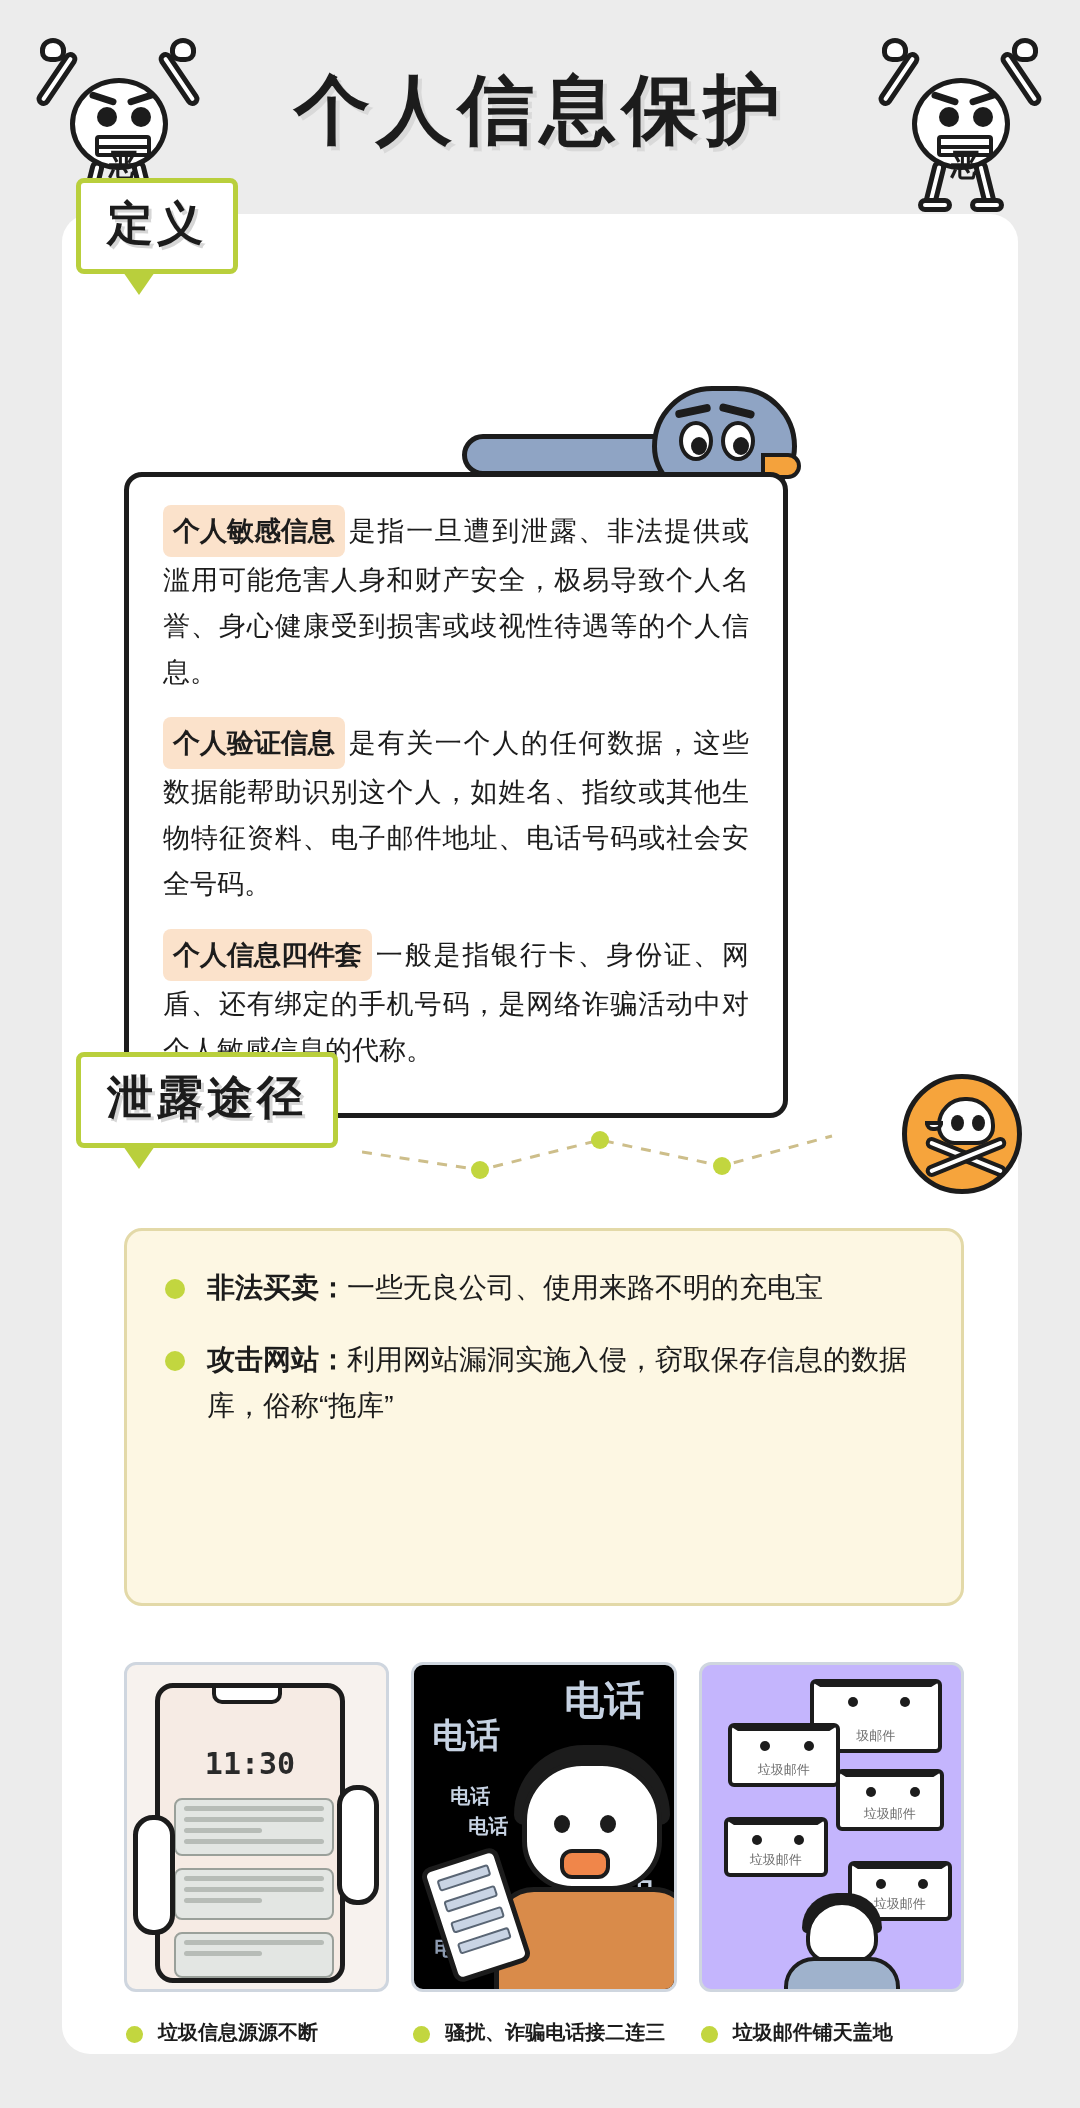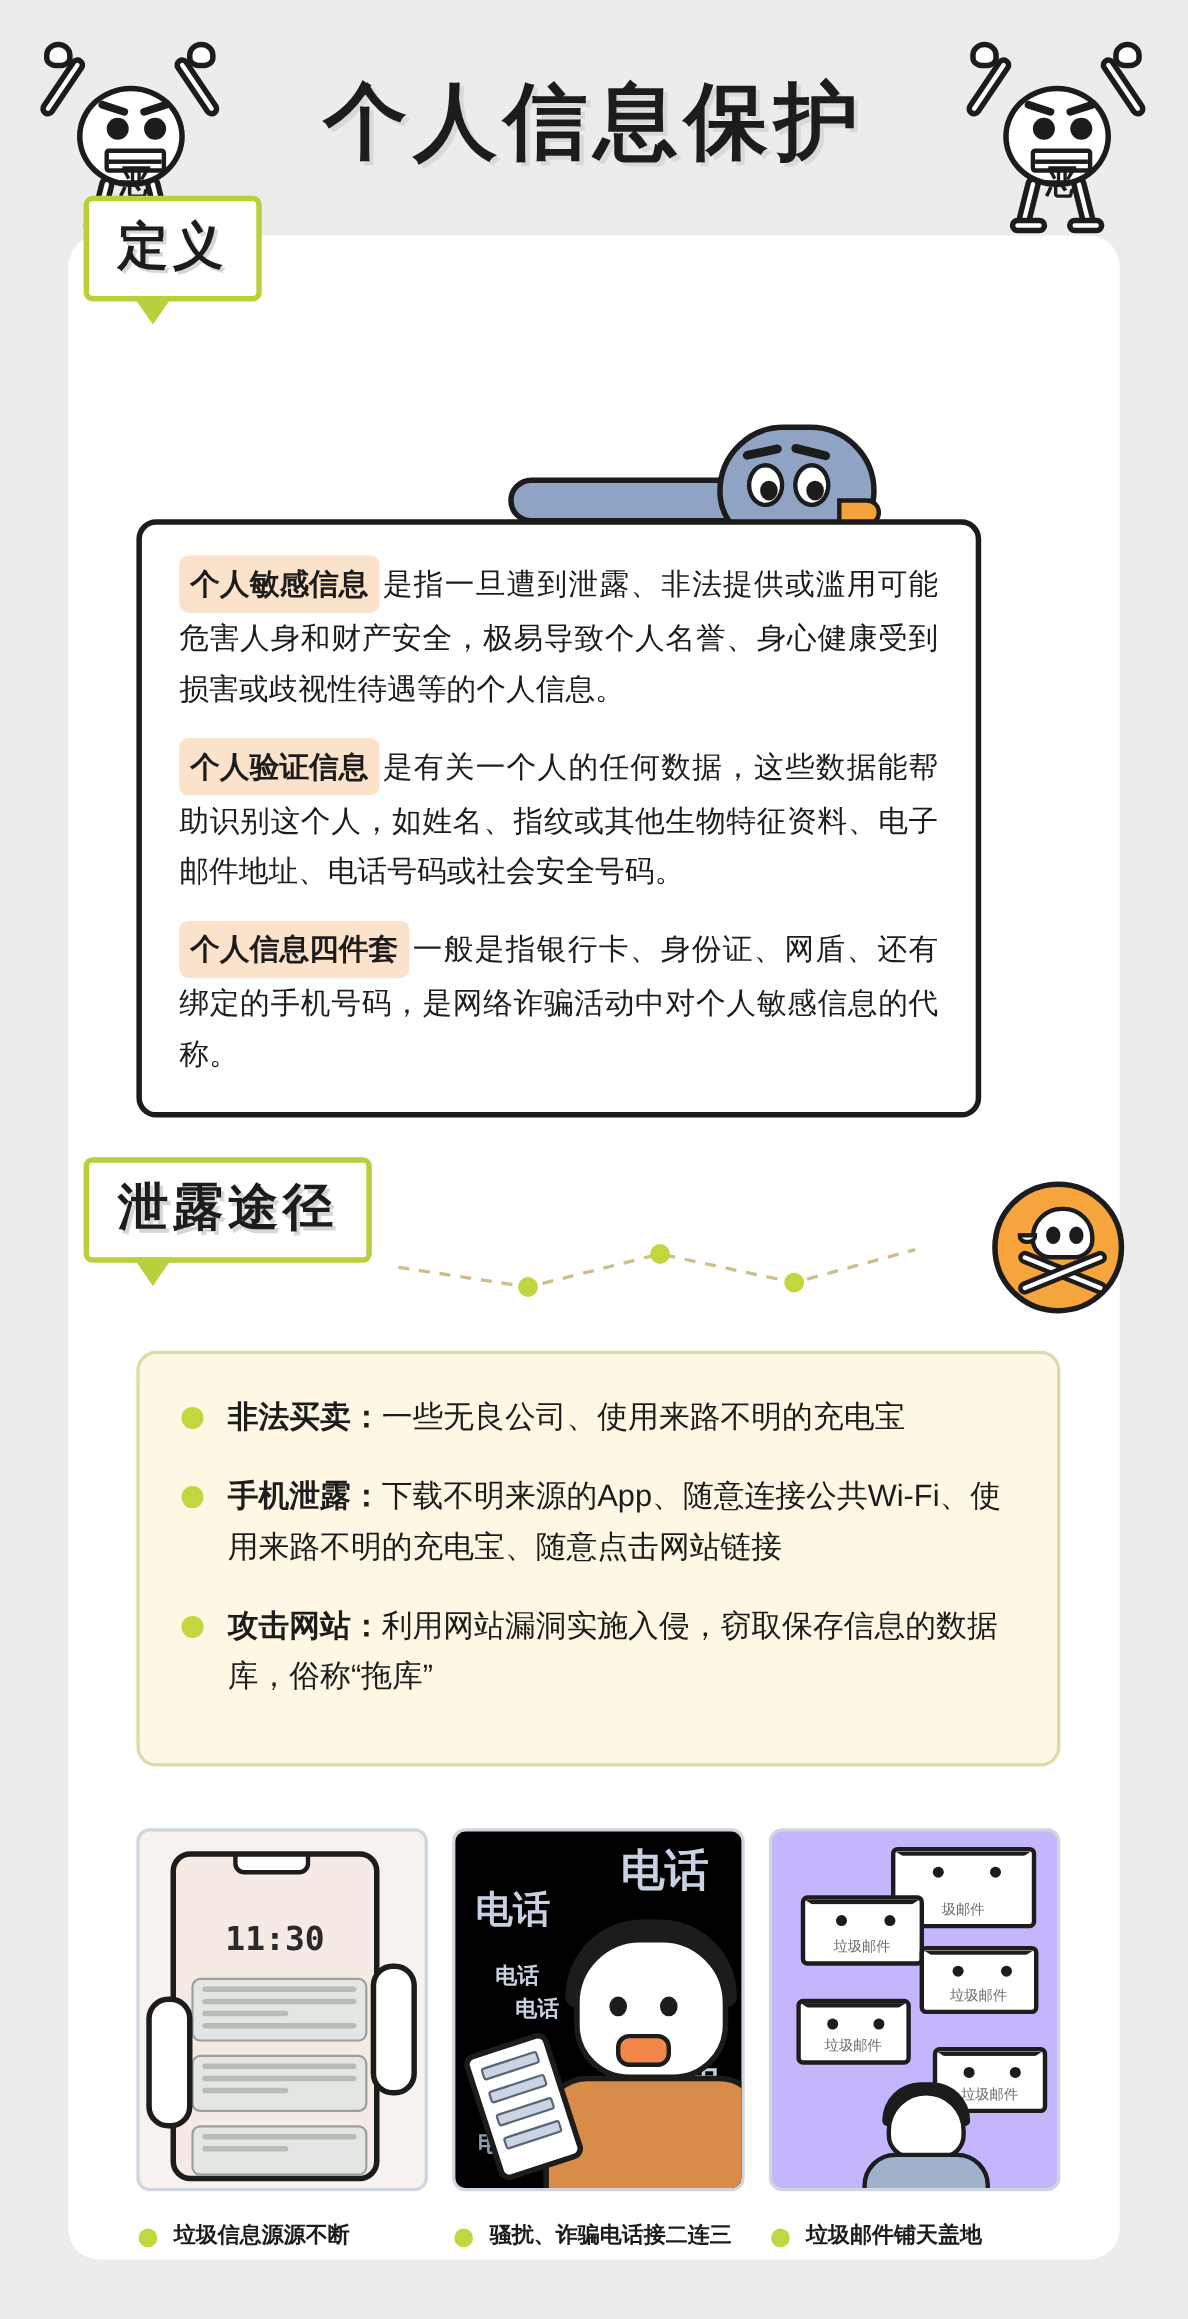--- a/index.html
+++ b/index.html
@@ -160,26 +160,26 @@
     border-left: 18px solid transparent;
     border-right: 18px solid transparent;
     border-top: 26px solid #b9cf3c;
   }
 
   
   .def-box {
     position: absolute;
     left: 62px;
     top: 258px;
-    width: 768px;
+    width: 664px;
     min-height: 378px;
     background: #fff;
     border: 5px solid #1c1c1c;
     border-radius: 18px;
-    padding: 28px 34px 30px;
+    padding: 28px 34px 40px;
     z-index: 4;
   }
   .def-p {
     font-size: 27px;
     line-height: 46px;
     color: #1c1c1c;
     margin-bottom: 22px;
     text-align: justify;
   }
   .def-p:last-child { margin-bottom: 0; }
@@ -661,24 +661,20 @@
             <div class="sk-eye r"></div>
         </div>
         <div class="sk-jaw"></div>
       </div>
     </div>
 
     <div class="leak-box">
       <div class="leak-item">
         <span class="dot"></span>
         <b>非法买卖：</b><span>一些无良公司、使用来路不明的充电宝</span>
-      </div>
-      <div class="leak-item">
-        <span class="dot"></span>
-        <b>手机泄露：</b><span>下载不明来源的App、随意连接公共Wi-Fi、使用来路不明的充电宝、随意点击网站链接</span>
       </div>
       <div class="leak-item">
         <span class="dot"></span>
         <b>攻击网站：</b><span>利用网站漏洞实施入侵，窃取保存信息的数据库，俗称“拖库”</span>
       </div>
     </div>
 
     <div class="panels">
 
       <div class="panel p1">

